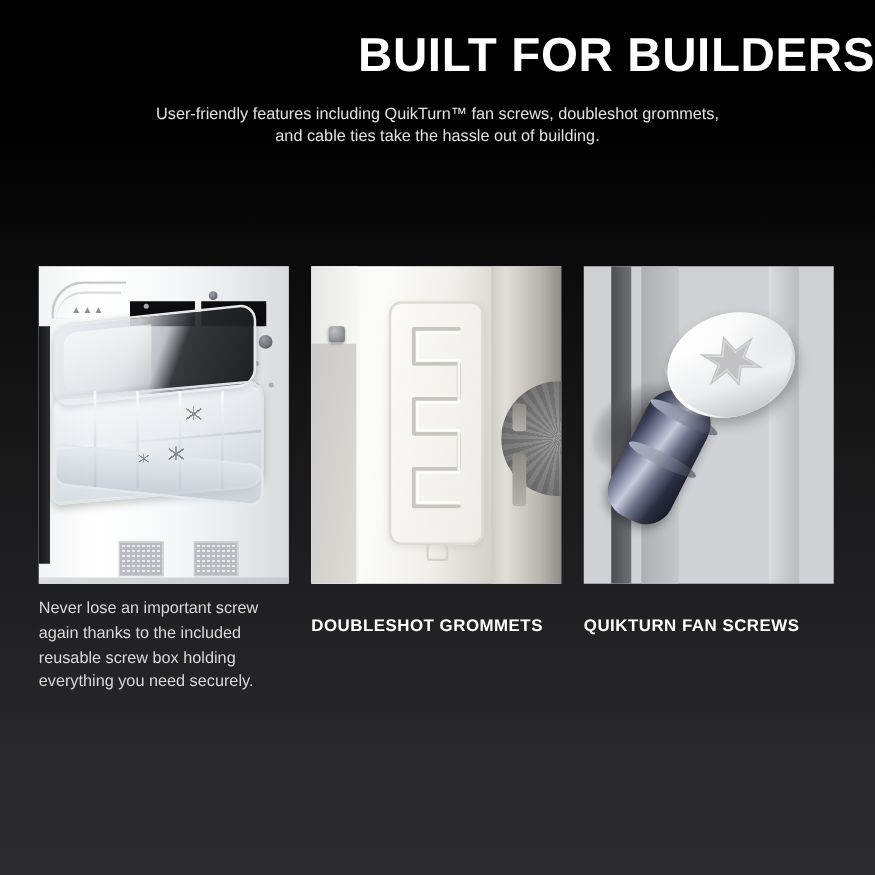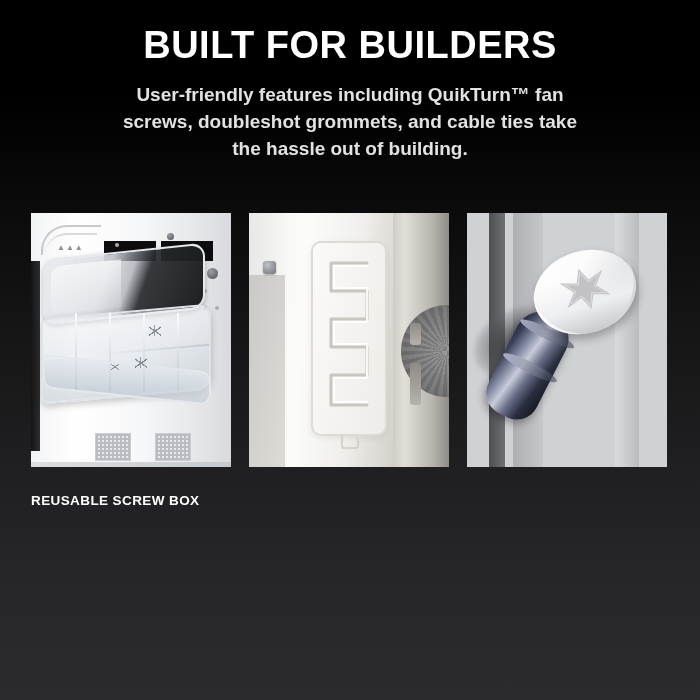--- a/index.html
+++ b/index.html
@@ -16,27 +16,28 @@
   }
 
   
   .header { padding-top:26px; text-align:center; }
   .title {
     color:#ffffff;
     font-size:38px;
     font-weight:700;
     letter-spacing:0.5px;
     line-height:1.05;
+    text-align:right;
   }
   .subtitle {
     margin:16px auto 0;
     width:470px;
     color:#e2e2e2;
-    font-size:19px;
-    font-weight:700;
+    font-size:13px;
+    font-weight:400;
     line-height:1.42;
   }
 
   
   .columns {
     position:absolute;
     left:31px; top:213px;
     width:638px;
     display:flex;
     gap:18px;
@@ -331,21 +332,21 @@
         <div class="p1-tray-front"></div>
 
         <div class="p1-screws p1-sc-a"></div>
         <div class="p1-screws p1-sc-b"></div>
         <div class="p1-screws p1-sc-c"></div>
 
         <div class="p1-vent p1-vent-a"></div>
         <div class="p1-vent p1-vent-b"></div>
         <div class="p1-bottombar"></div>
       </div>
-      <div class="cap-head">REUSABLE SCREW BOX</div>
+      <div class="cap-body">Never lose an important screw again thanks to the included reusable screw box holding everything you need securely.</div>
     </div>
 
     <div class="col">
       <div class="photo">
         <div class="p2-bg"></div>
         <div class="p2-leftface"></div>
         <div class="p2-recess"></div>
         <div class="p2-screw"></div>
         <div class="p2-plate"></div>
         <div class="p2-zig">
@@ -353,20 +354,21 @@
             <path d="M46 6 L10 6 L10 34 L46 34 L46 62 L10 62 L10 90 L46 90 L46 118 L10 118 L10 148 L46 148" fill="none" stroke="#c9c6c0" stroke-width="3" stroke-linejoin="round" stroke-linecap="round"></path>
             <path d="M46 9 L13 9 L13 31 L46 31 L46 65 L13 65 L13 87 L46 87 L46 121 L13 121 L13 145 L46 145" fill="none" stroke="#ffffff" stroke-width="2" stroke-linejoin="round" stroke-linecap="round" opacity="0.85"></path>
           </svg>
         </div>
         <div class="p2-tab"></div>
         <div class="p2-rightcol"></div>
         <div class="p2-fan"></div>
         <div class="p2-slot p2-slot-a"></div>
         <div class="p2-slot p2-slot-b"></div>
       </div>
+      <div class="cap-head">DOUBLESHOT GROMMETS</div>
     </div>
 
     <div class="col">
       <div class="photo">
         <div class="p3-bg"></div>
         <div class="p3-stripe p3-st-a"></div>
         <div class="p3-stripe p3-st-b"></div>
         <div class="p3-stripe p3-st-c"></div>
         <div class="p3-shadow"></div>
         <div class="p3-shaft">
@@ -376,16 +378,17 @@
         <div class="p3-head">
           <div class="p3-head-rim"></div>
           <div class="p3-cross">
             <svg width="50" height="44" viewBox="0 0 50 44">
               <path d="M25 2 L31 15 L46 10 L36 22 L46 34 L31 29 L25 42 L19 29 L4 34 L14 22 L4 10 L19 15 Z" fill="#d9dadd" stroke="#c2c3c6" stroke-width="1"></path>
               <path d="M25 6 L30 17 L42 13 L34 22 L42 31 L30 27 L25 38 L20 27 L8 31 L16 22 L8 13 L20 17 Z" fill="#b9babe" opacity="0.75"></path>
             </svg>
           </div>
         </div>
       </div>
+      <div class="cap-head">QUIKTURN FAN SCREWS</div>
     </div>
 
   </div>
 </div>
 
 </body></html>

